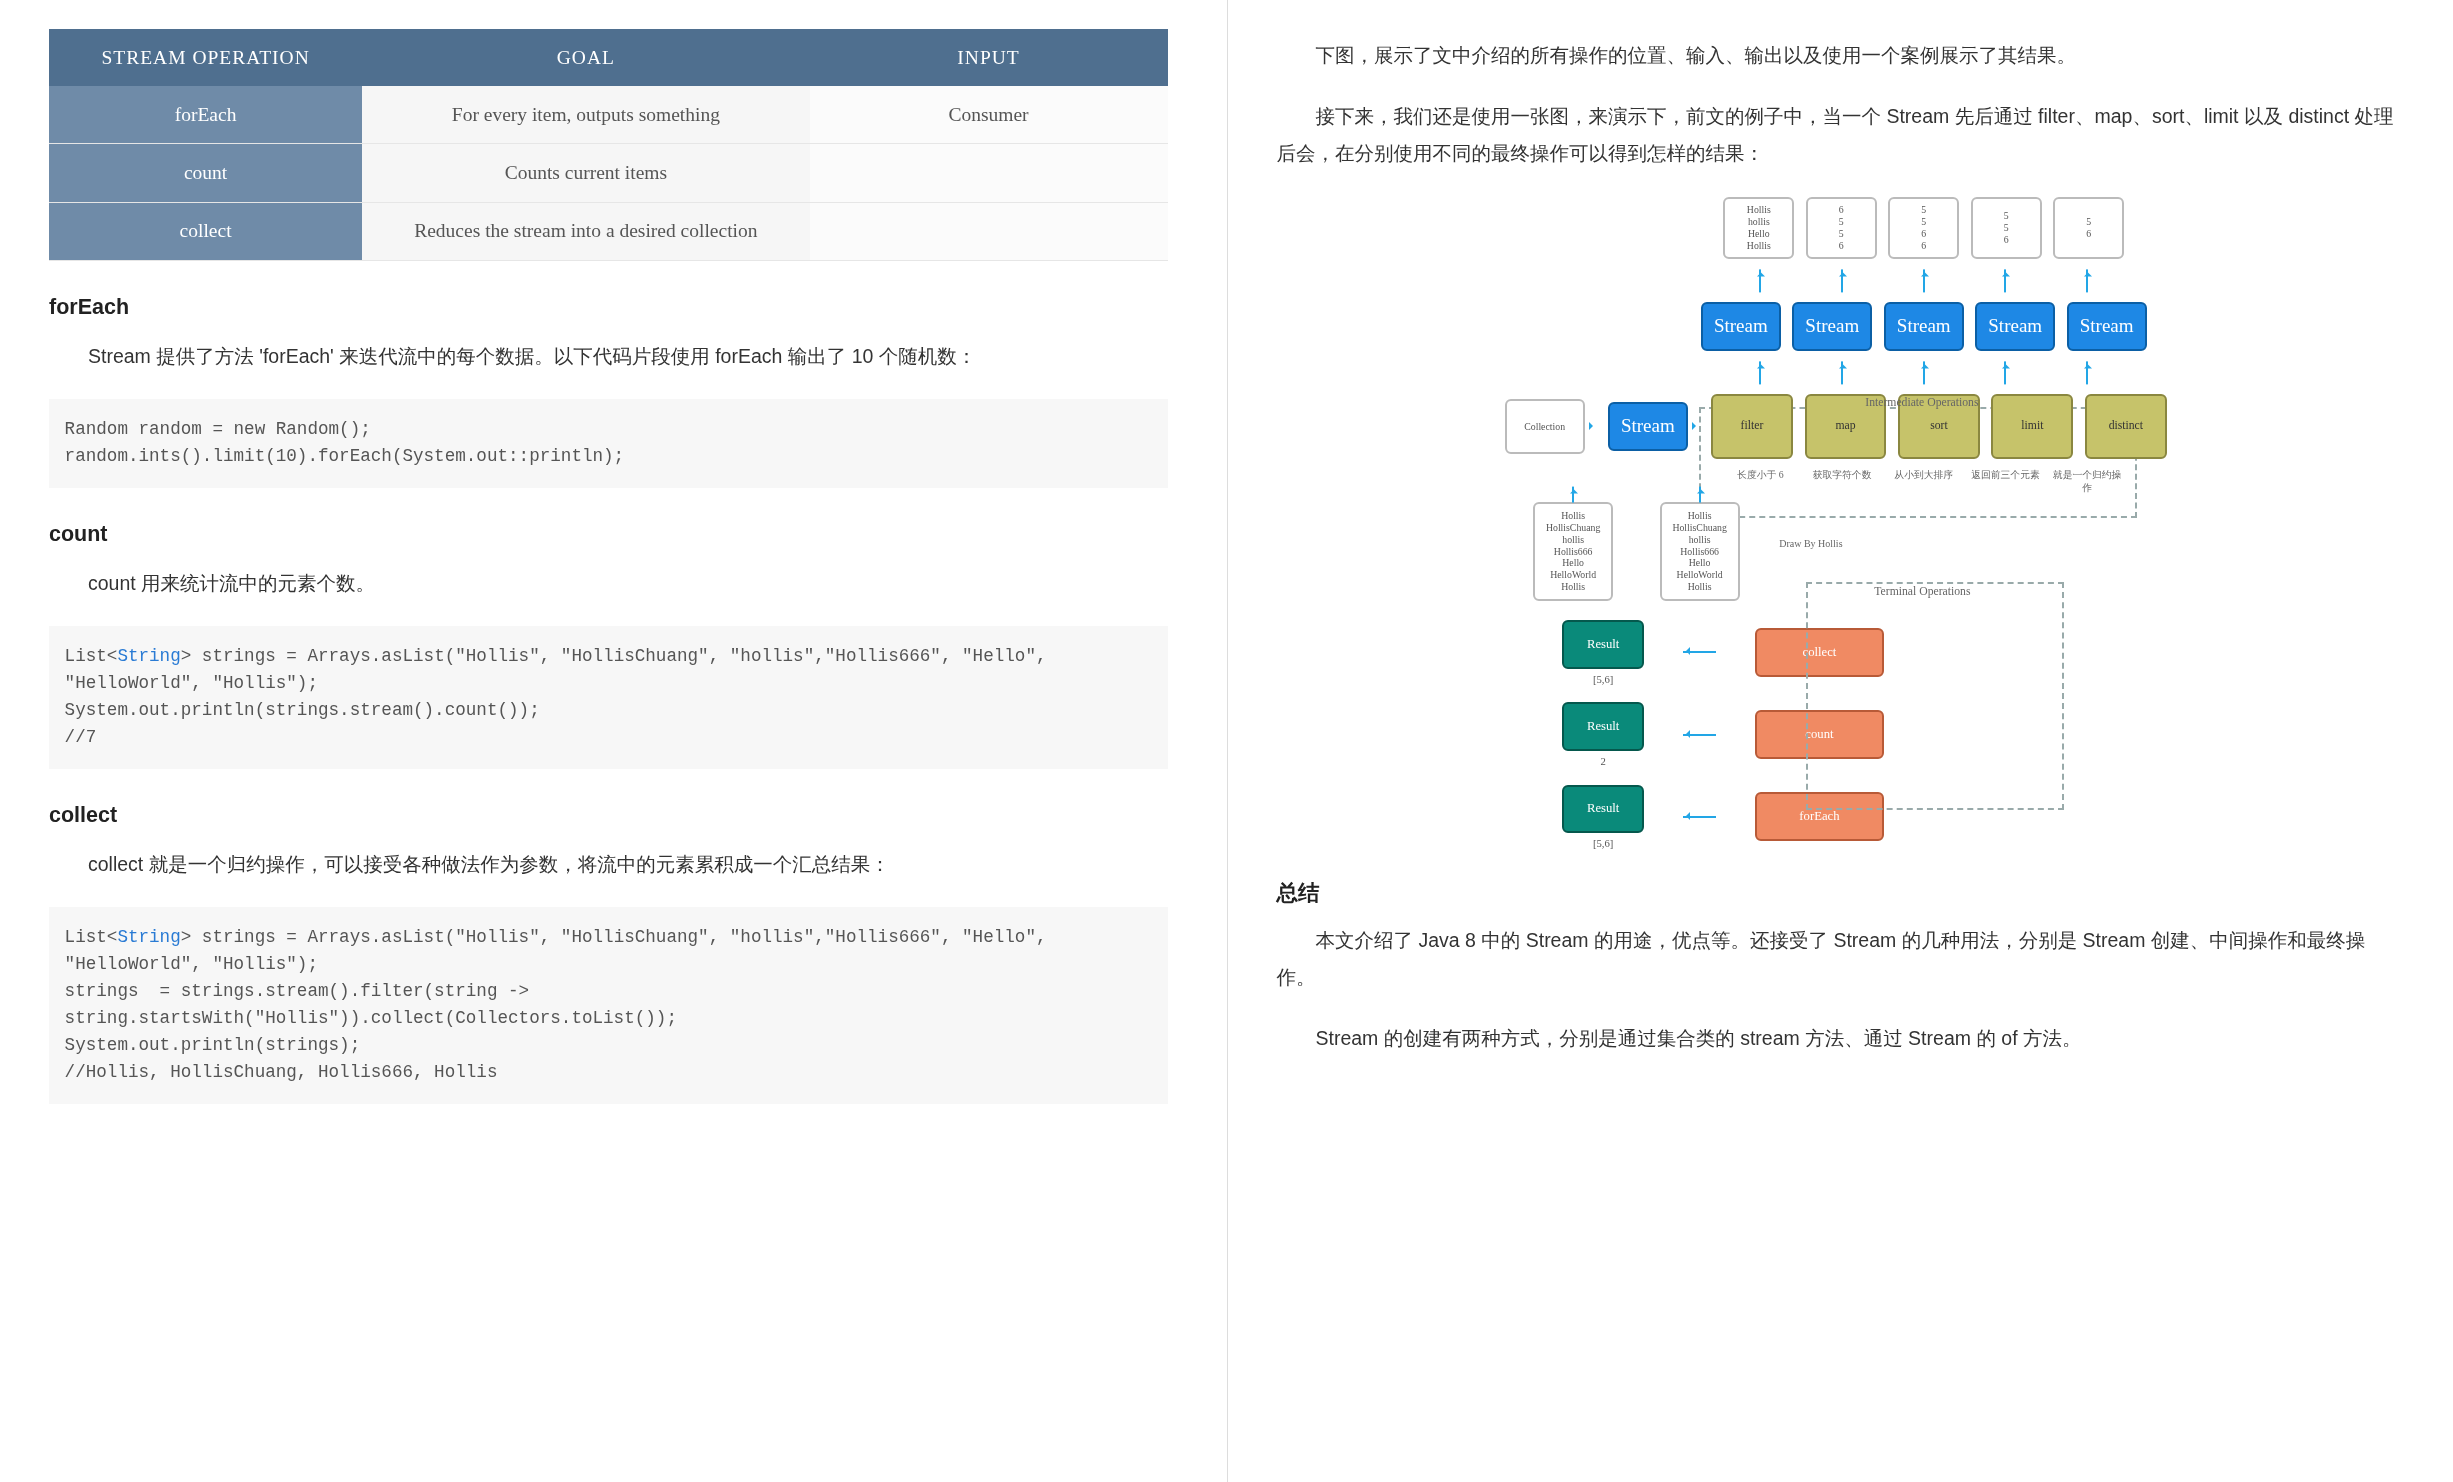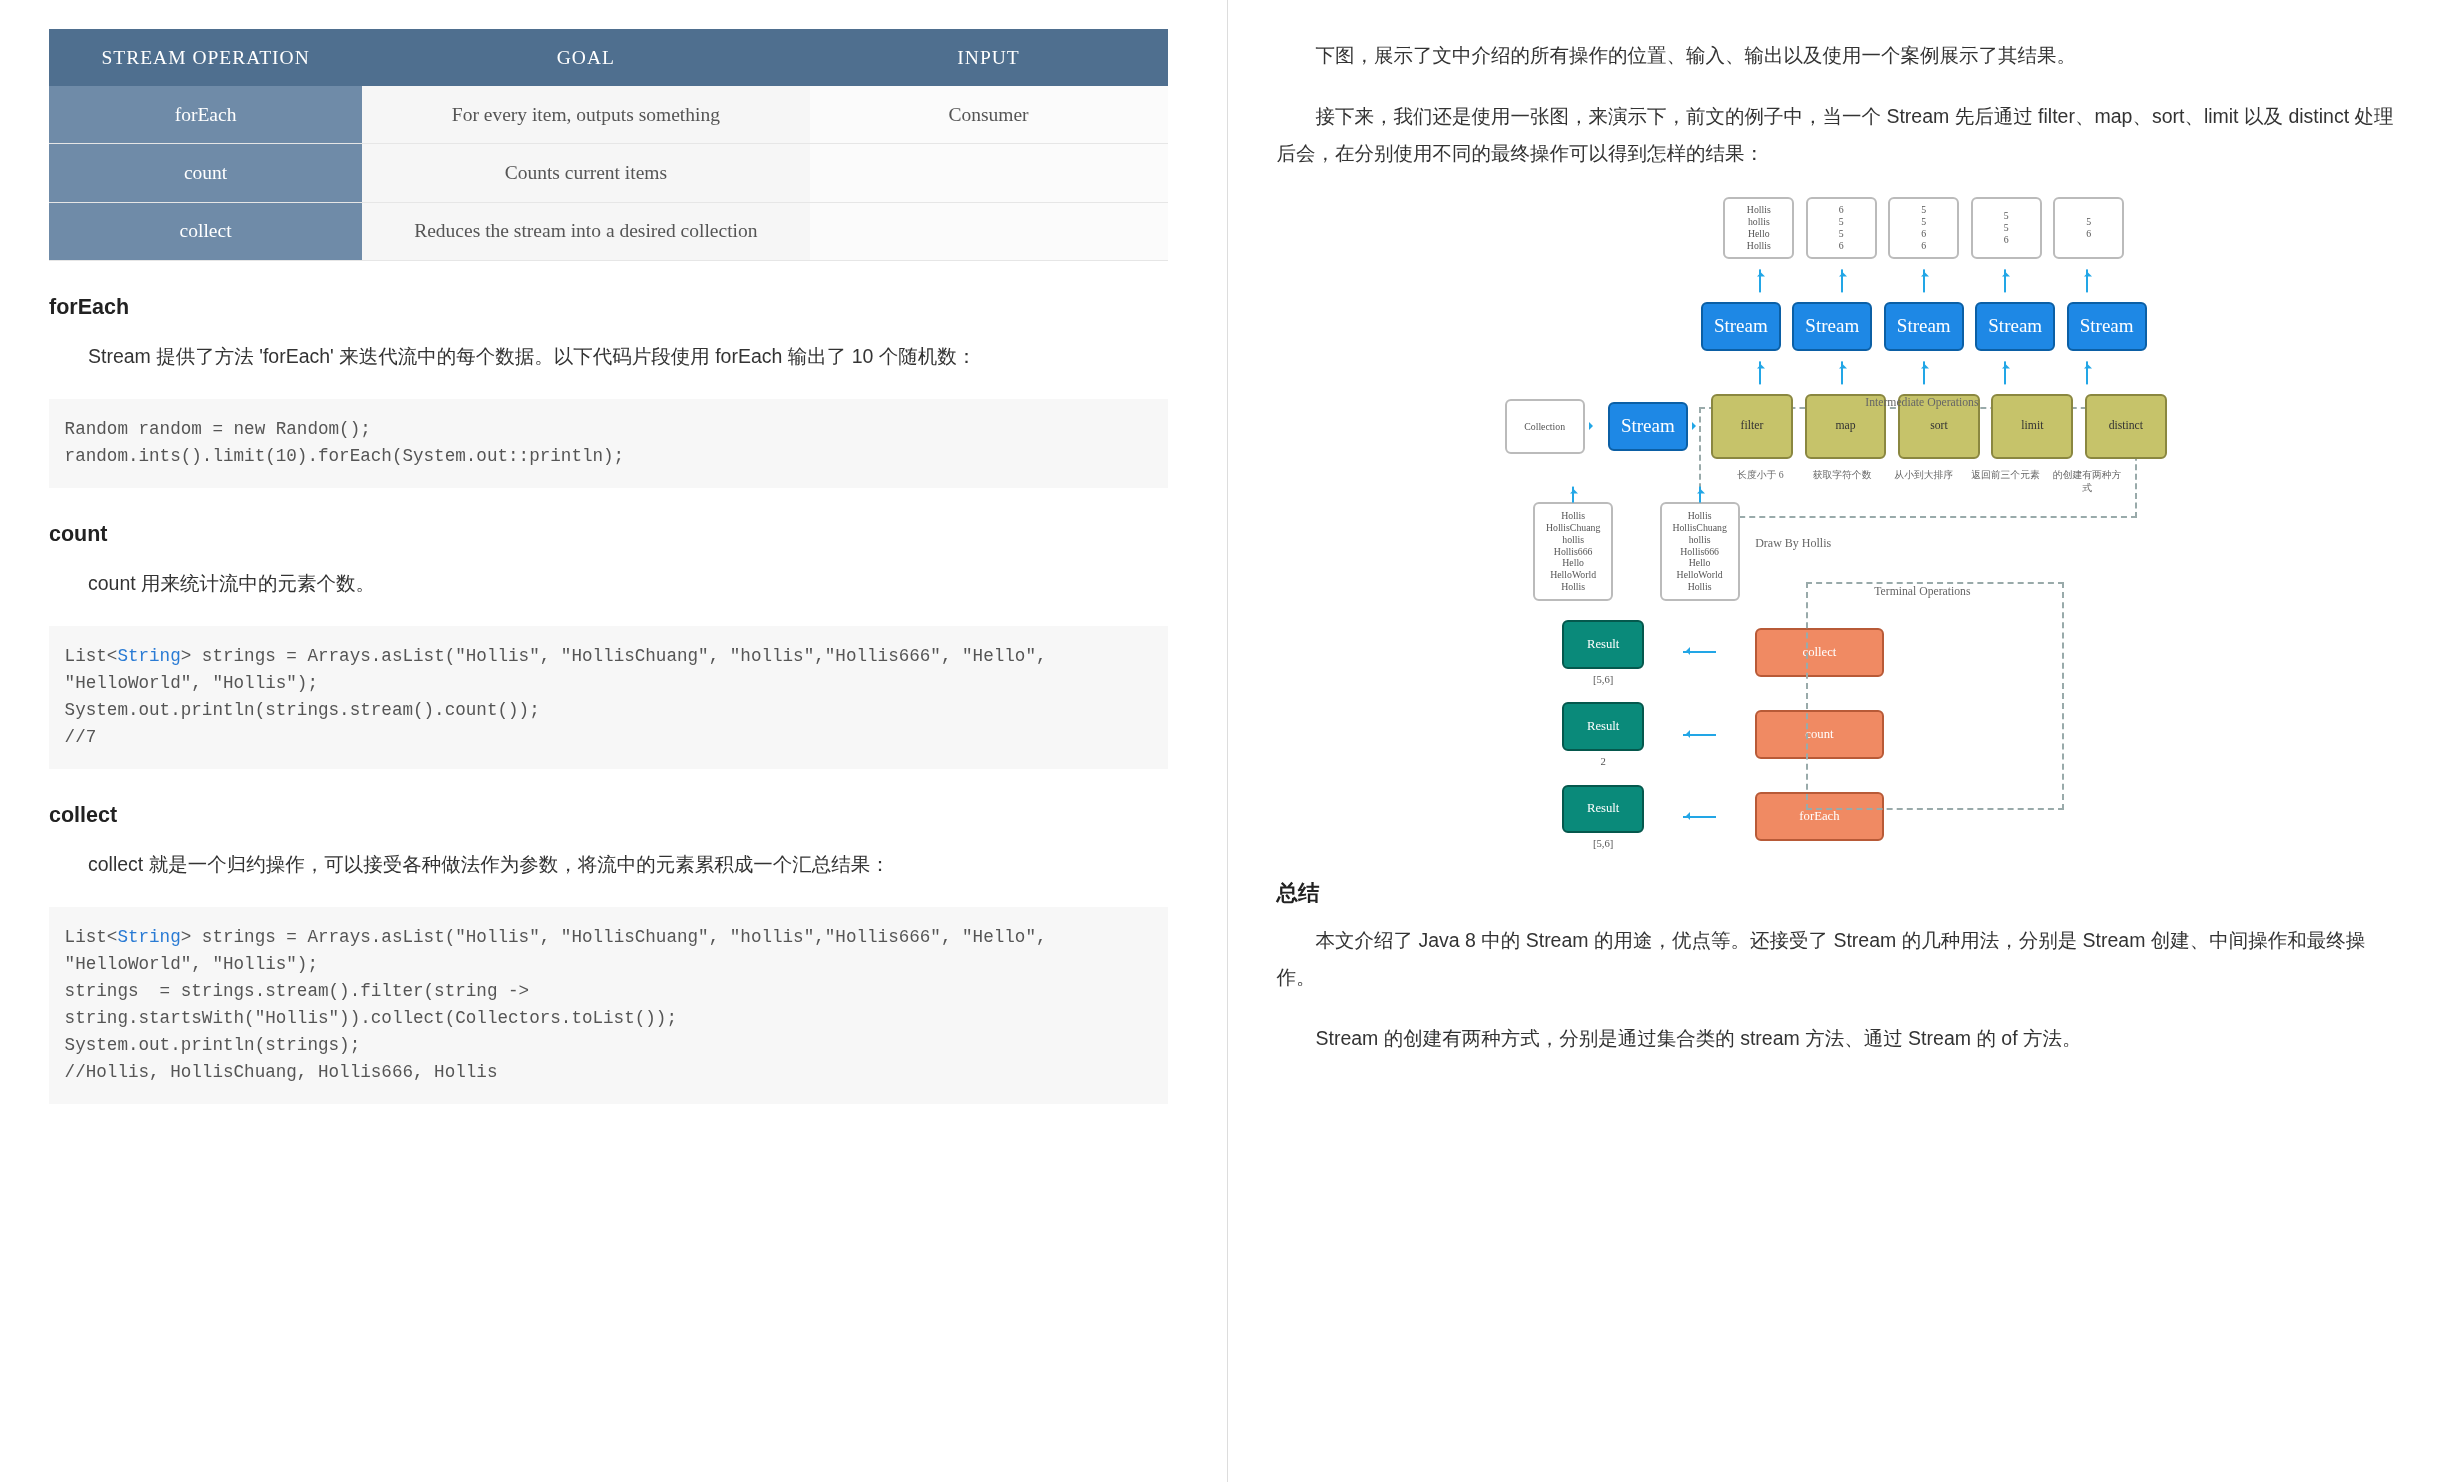--- a/index.html
+++ b/index.html
@@ -192,21 +192,21 @@
         <div class="box filter">sort</div>
         <div class="box filter">limit</div>
         <div class="box filter">distinct</div>
       </div>
 
       <div class="caption-row shift-right">
         <span>长度小于 6</span>
         <span>获取字符个数</span>
         <span>从小到大排序</span>
         <span>返回前三个元素</span>
-        <span>的创建有两种方式</span>
+        <span>就是一个归约操作</span>
       </div>
 
       <div class="row" style="justify-content:flex-start;gap:11.7px;margin-left:0px;margin-top:-7.8px;">
         <div class="leftstack">
           <div class="arrow arrow-up" style="height:15.6px;"></div>
           <div class="box" style="min-width:68px;">
             <span>Hollis</span>
               <span>HollisChuang</span>
               <span>hollis</span>
               <span>Hollis666</span>
@@ -220,21 +220,21 @@
           <div class="box" style="min-width:68px;">
             <span>Hollis</span>
               <span>HollisChuang</span>
               <span>hollis</span>
               <span>Hollis666</span>
               <span>Hello</span>
               <span>HelloWorld</span>
               <span>Hollis</span>
           </div>
         </div>
-        <div style="margin-left:4px;align-self:center;font-size:12px;color:#666;">Draw By Hollis</div>
+        <div style="margin-left:28px;align-self:center;font-size:10px;color:#666;">Draw By Hollis</div>
       </div>
 
       <div class="dashed-box" style="left:273px;top:385px;width:254px;height:224px;"></div>
       <div class="group-label" style="left:341px;top:388px;">Terminal Operations</div>
 
       <div style="margin-top:19.5px;">
         <div class="term-row">
           <div class="leftstack">
             <div class="box result">Result</div>
             <div class="below-label">[5,6]</div>

